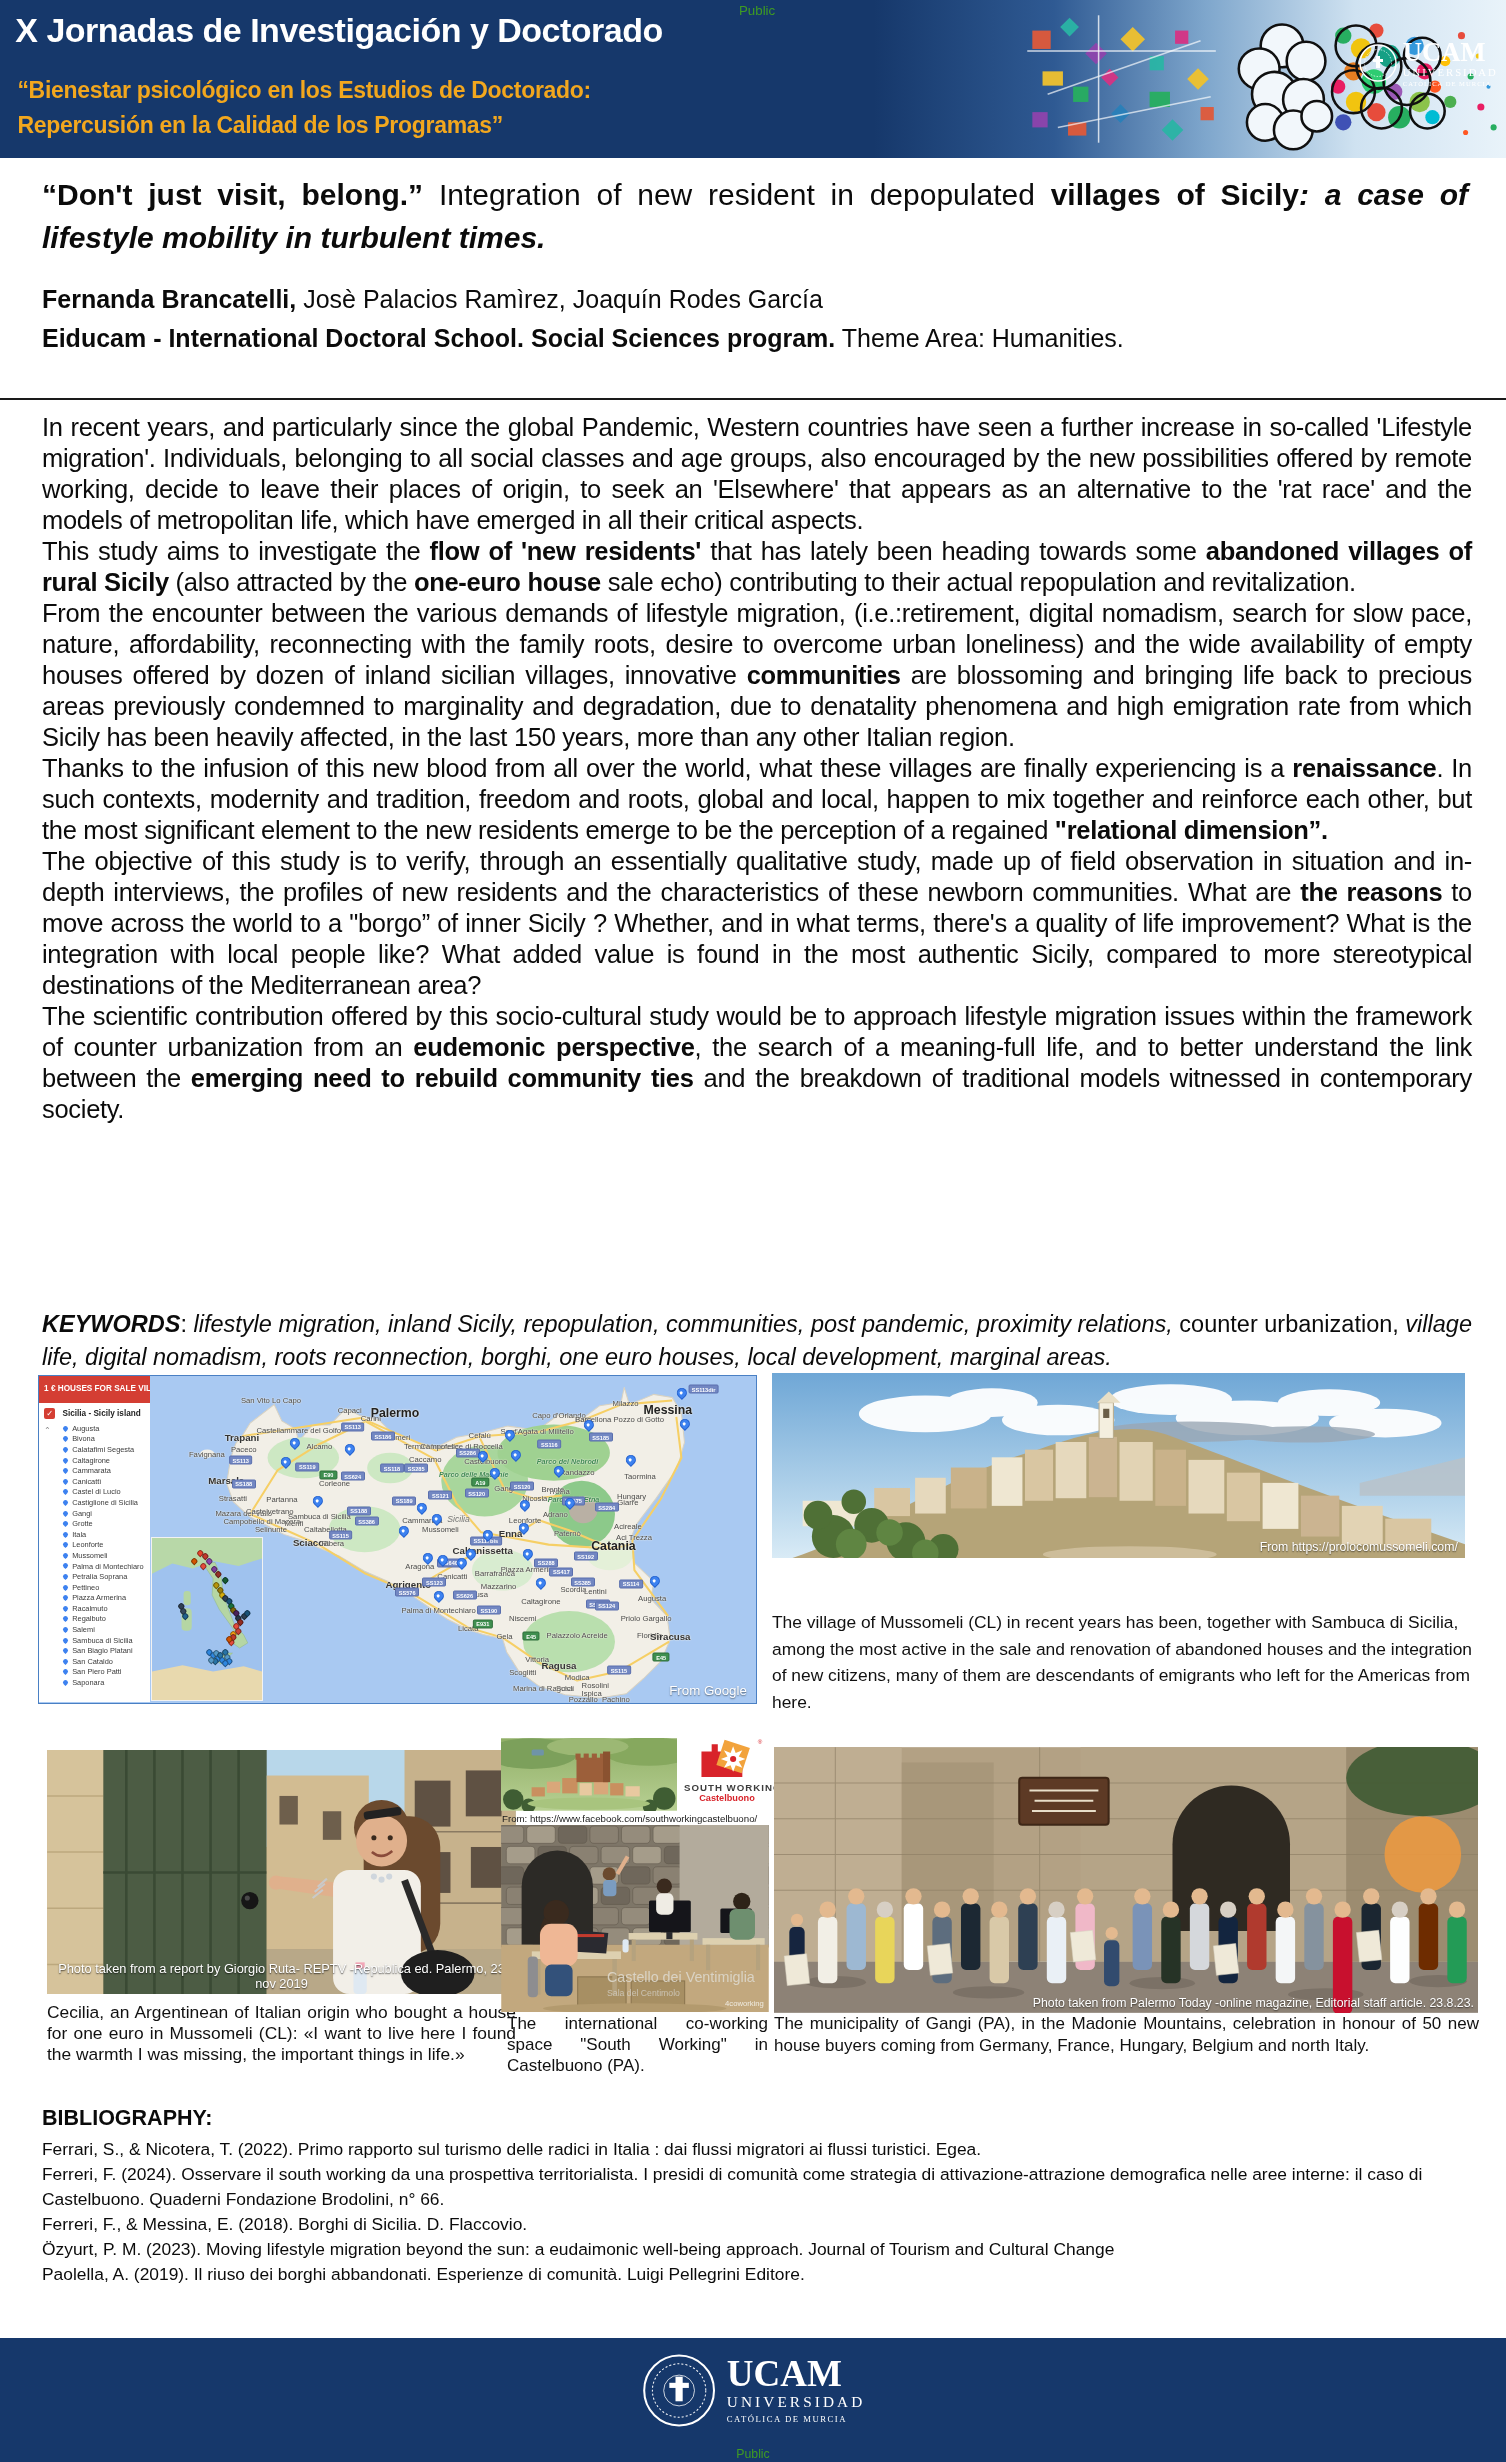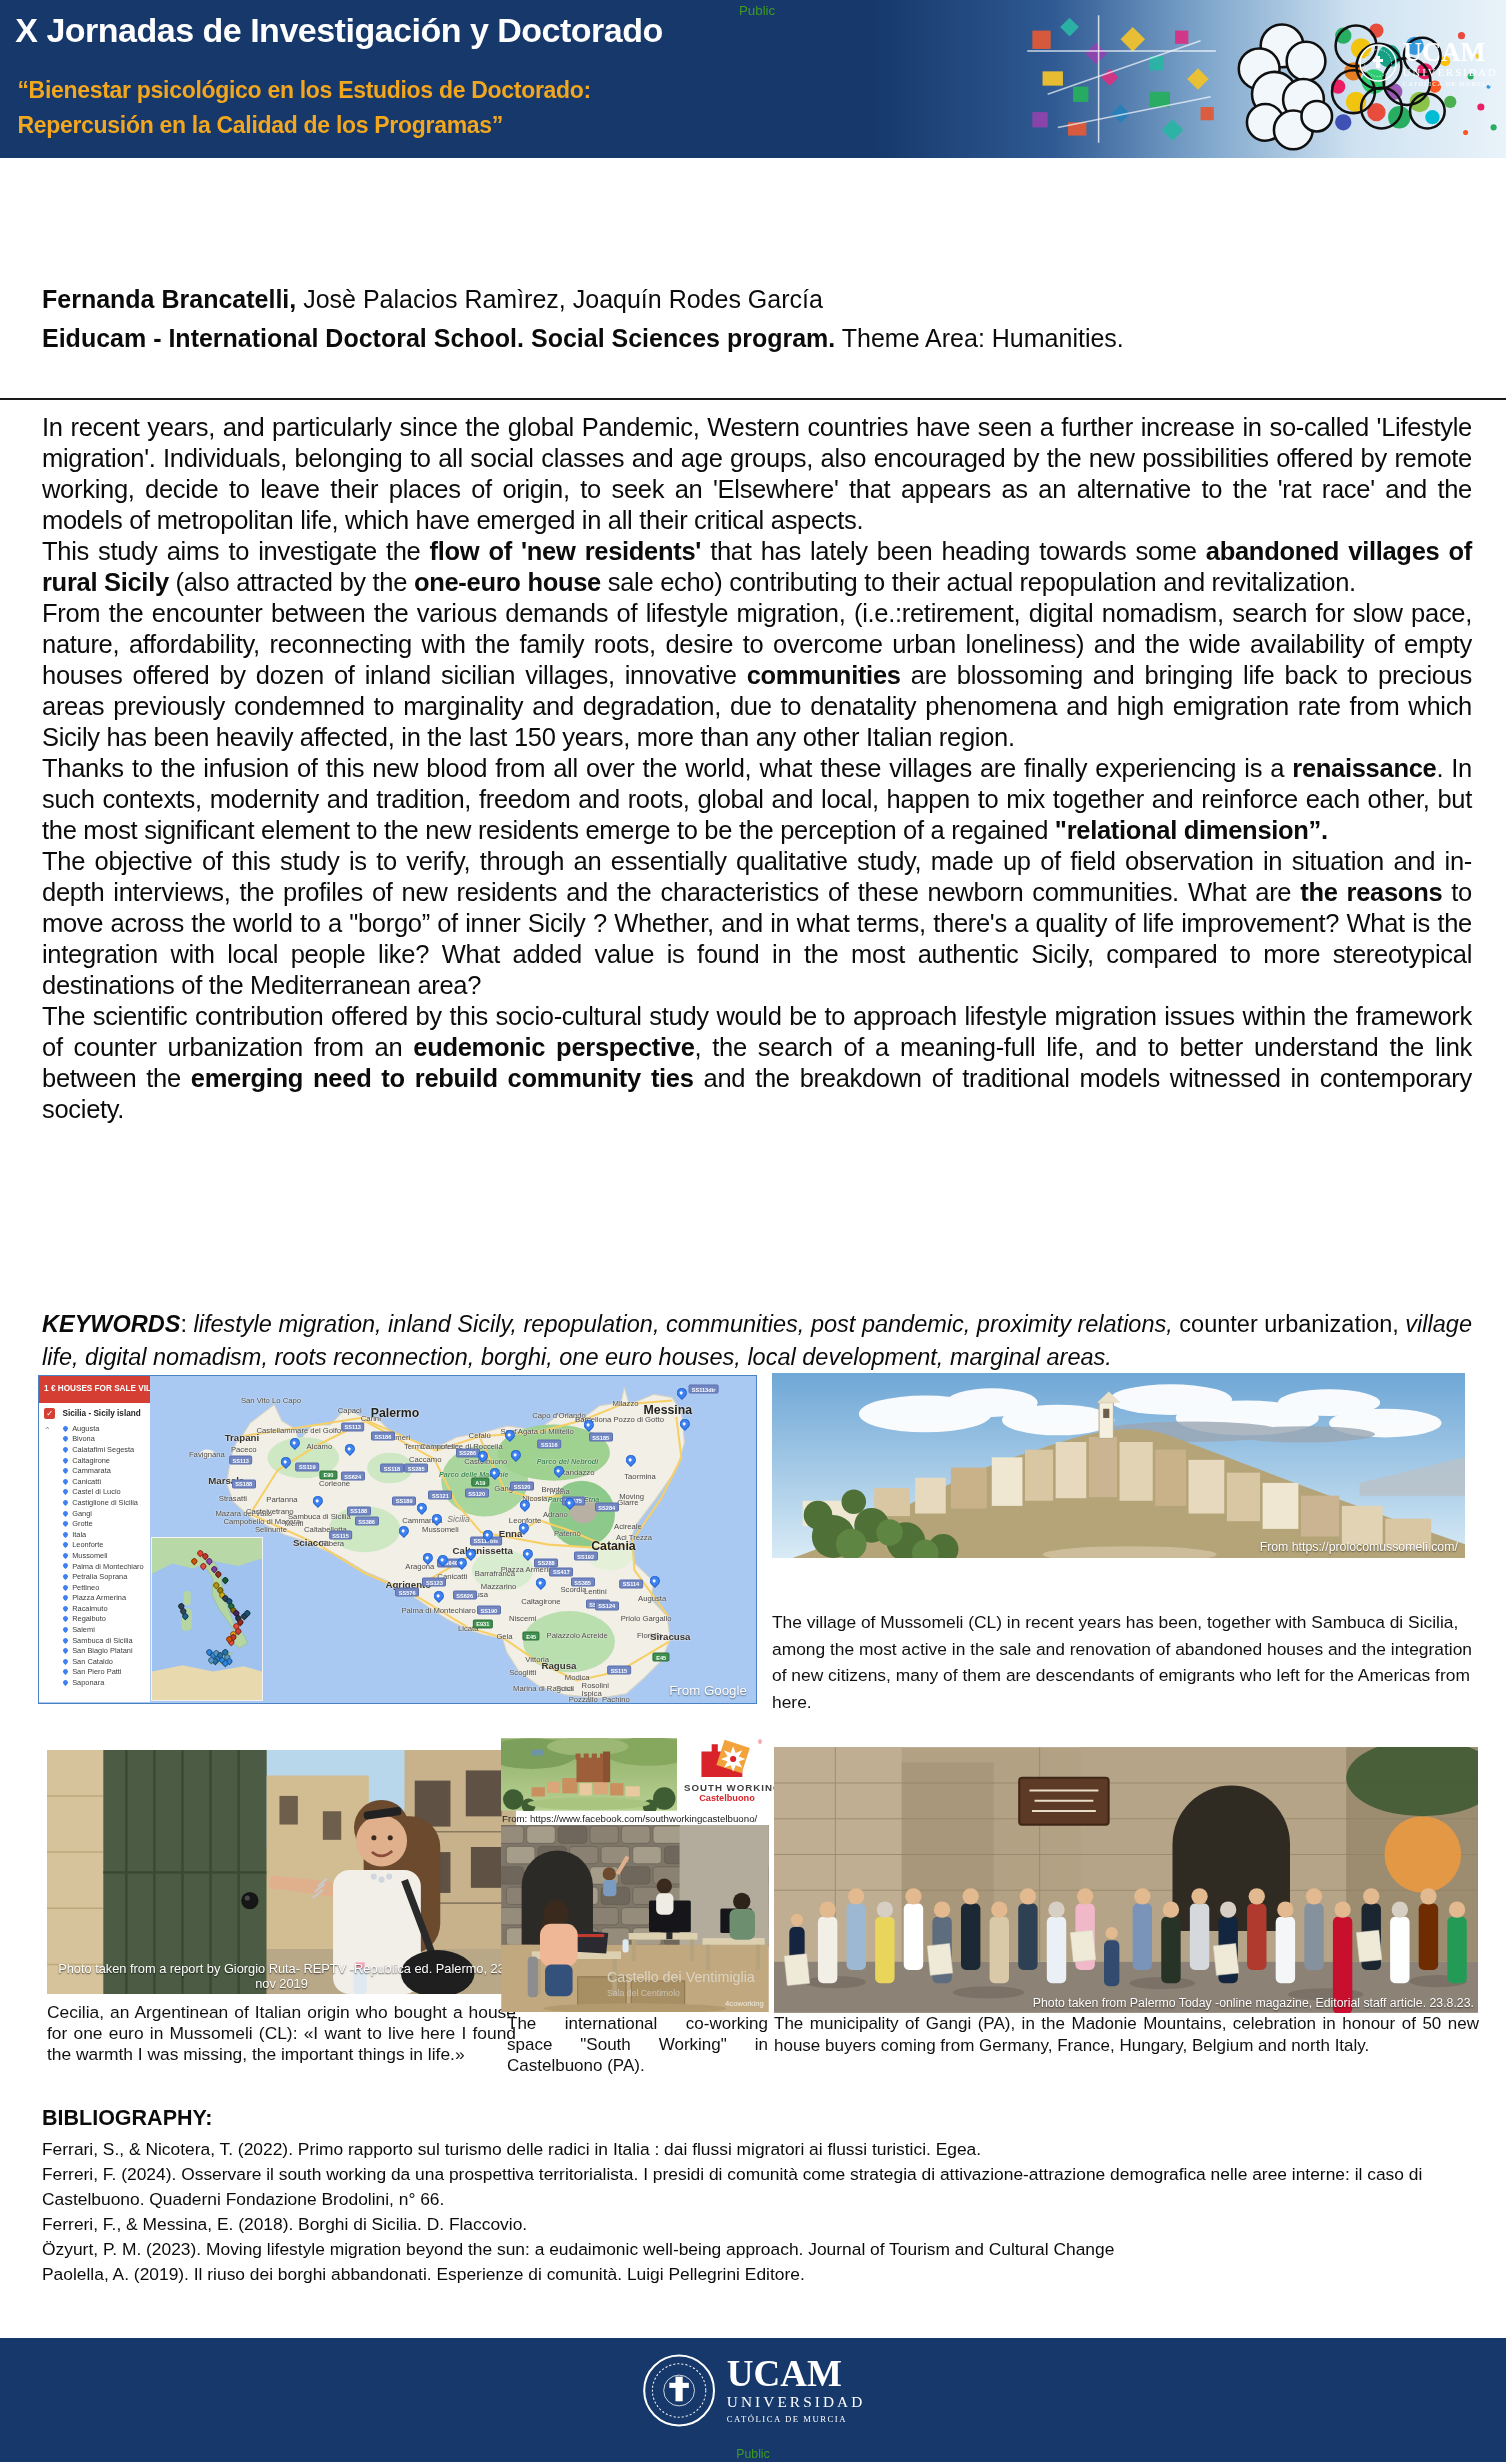--- a/index.html
+++ b/index.html
@@ -185,20 +185,21 @@
           <rect x="30" y="32" width="20" height="6" fill="#fff"></rect>
       </svg>
       <div>
         <div class="ucam-big">UCAM</div>
         <div class="ucam-mid">UNIVERSIDAD</div>
         <div class="ucam-small">CATÓLICA DE MURCIA</div>
       </div>
     </div>
   </div>
 
+  <div class="poster-title"><span class="b">“Don't just visit, belong.”</span><span> Integration of new resident in depopulated </span><span class="b">villages of Sicily</span><span class="b i">: a case of lifestyle mobility in turbulent times.</span></div>
   <div class="authors">
     <div><span class="b">Fernanda Brancatelli,</span><span> Josè Palacios Ramìrez, Joaquín Rodes García</span></div>
     <div><span class="b">Eiducam - International Doctoral School. Social Sciences program.</span><span> Theme Area: Humanities.</span></div>
   </div>
   <div class="rule"></div>
 
   <div class="abstract" id="abstract">
       <p><span>In recent years, and particularly since the global Pandemic, Western countries have seen a further increase in so-called 'Lifestyle migration'. Individuals, belonging to all social classes and age groups, also encouraged by the new possibilities offered by remote working, decide to leave their places of origin, to seek an 'Elsewhere' that appears as an alternative to the 'rat race' and the models of metropolitan life, which have emerged in all their critical aspects.</span></p>
       <p><span>This study aims to investigate the </span><span class="b">flow of 'new residents'</span><span> that has lately been heading towards some </span><span class="b">abandoned villages of rural Sicily</span><span> (also attracted by the </span><span class="b">one-euro house</span><span> sale echo) contributing to their actual repopulation and revitalization.</span></p>
       <p><span>From the encounter between the various demands of lifestyle migration, (i.e.:retirement, digital nomadism, search for slow pace, nature, affordability, reconnecting with the family roots, desire to overcome urban loneliness) and the wide availability of empty houses offered by dozen of inland sicilian villages, innovative </span><span class="b">communities</span><span> are blossoming and bringing life back to precious areas previously condemned to marginality and degradation, due to denatality phenomena and high emigration rate from which Sicily has been heavily affected, in the last 150 years, more than any other Italian region.</span></p>
@@ -399,21 +400,21 @@
           <span class="map-label" style="left: 77.6%; top: 13.3%;">Barcellona Pozzo di Gotto</span>
           <span class="map-label" style="left: 78.6%; top: 8.3%;">Milazzo</span>
           <span class="map-label xl" style="left: 85.6%; top: 10.3%;">Messina</span>
           <span class="map-label park" style="left: 69%; top: 26%;">Parco dei Nebrodi</span>
           <span class="map-label" style="left: 70.6%; top: 29.3%;">Randazzo</span>
           <span class="map-label" style="left: 81%; top: 30.8%;">Taormina</span>
           <span class="map-label" style="left: 66.6%; top: 34.8%;">Bronte</span>
           <span class="map-label park" style="left: 70%; top: 37.8%;">Parco dell'Etna</span>
           <span class="map-label" style="left: 67%; top: 42.3%;">Adrano</span>
           <span class="map-label" style="left: 69%; top: 48.3%;">Paternò</span>
-          <span class="map-label" style="left: 79.6%; top: 36.8%;">Moving</span>
+          <span class="map-label" style="left: 79.6%; top: 36.8%;">Hungary</span>
           <span class="map-label" style="left: 79%; top: 38.8%;">Giarre</span>
           <span class="map-label" style="left: 79%; top: 46%;">Acireale</span>
           <span class="map-label" style="left: 80%; top: 49.3%;">Aci Trezza</span>
           <span class="map-label xl" style="left: 76.6%; top: 52.3%;">Catania</span>
           <span class="map-label" style="left: 62.6%; top: 59.3%;">Piazza Armerina</span>
           <span class="map-label" style="left: 64.6%; top: 69%;">Caltagirone</span>
           <span class="map-label" style="left: 61.6%; top: 74.3%;">Niscemi</span>
           <span class="map-label" style="left: 70%; top: 65.3%;">Scordia</span>
           <span class="map-label" style="left: 73.6%; top: 65.8%;">Lentini</span>
           <span class="map-label" style="left: 83%; top: 68%;">Augusta</span>

